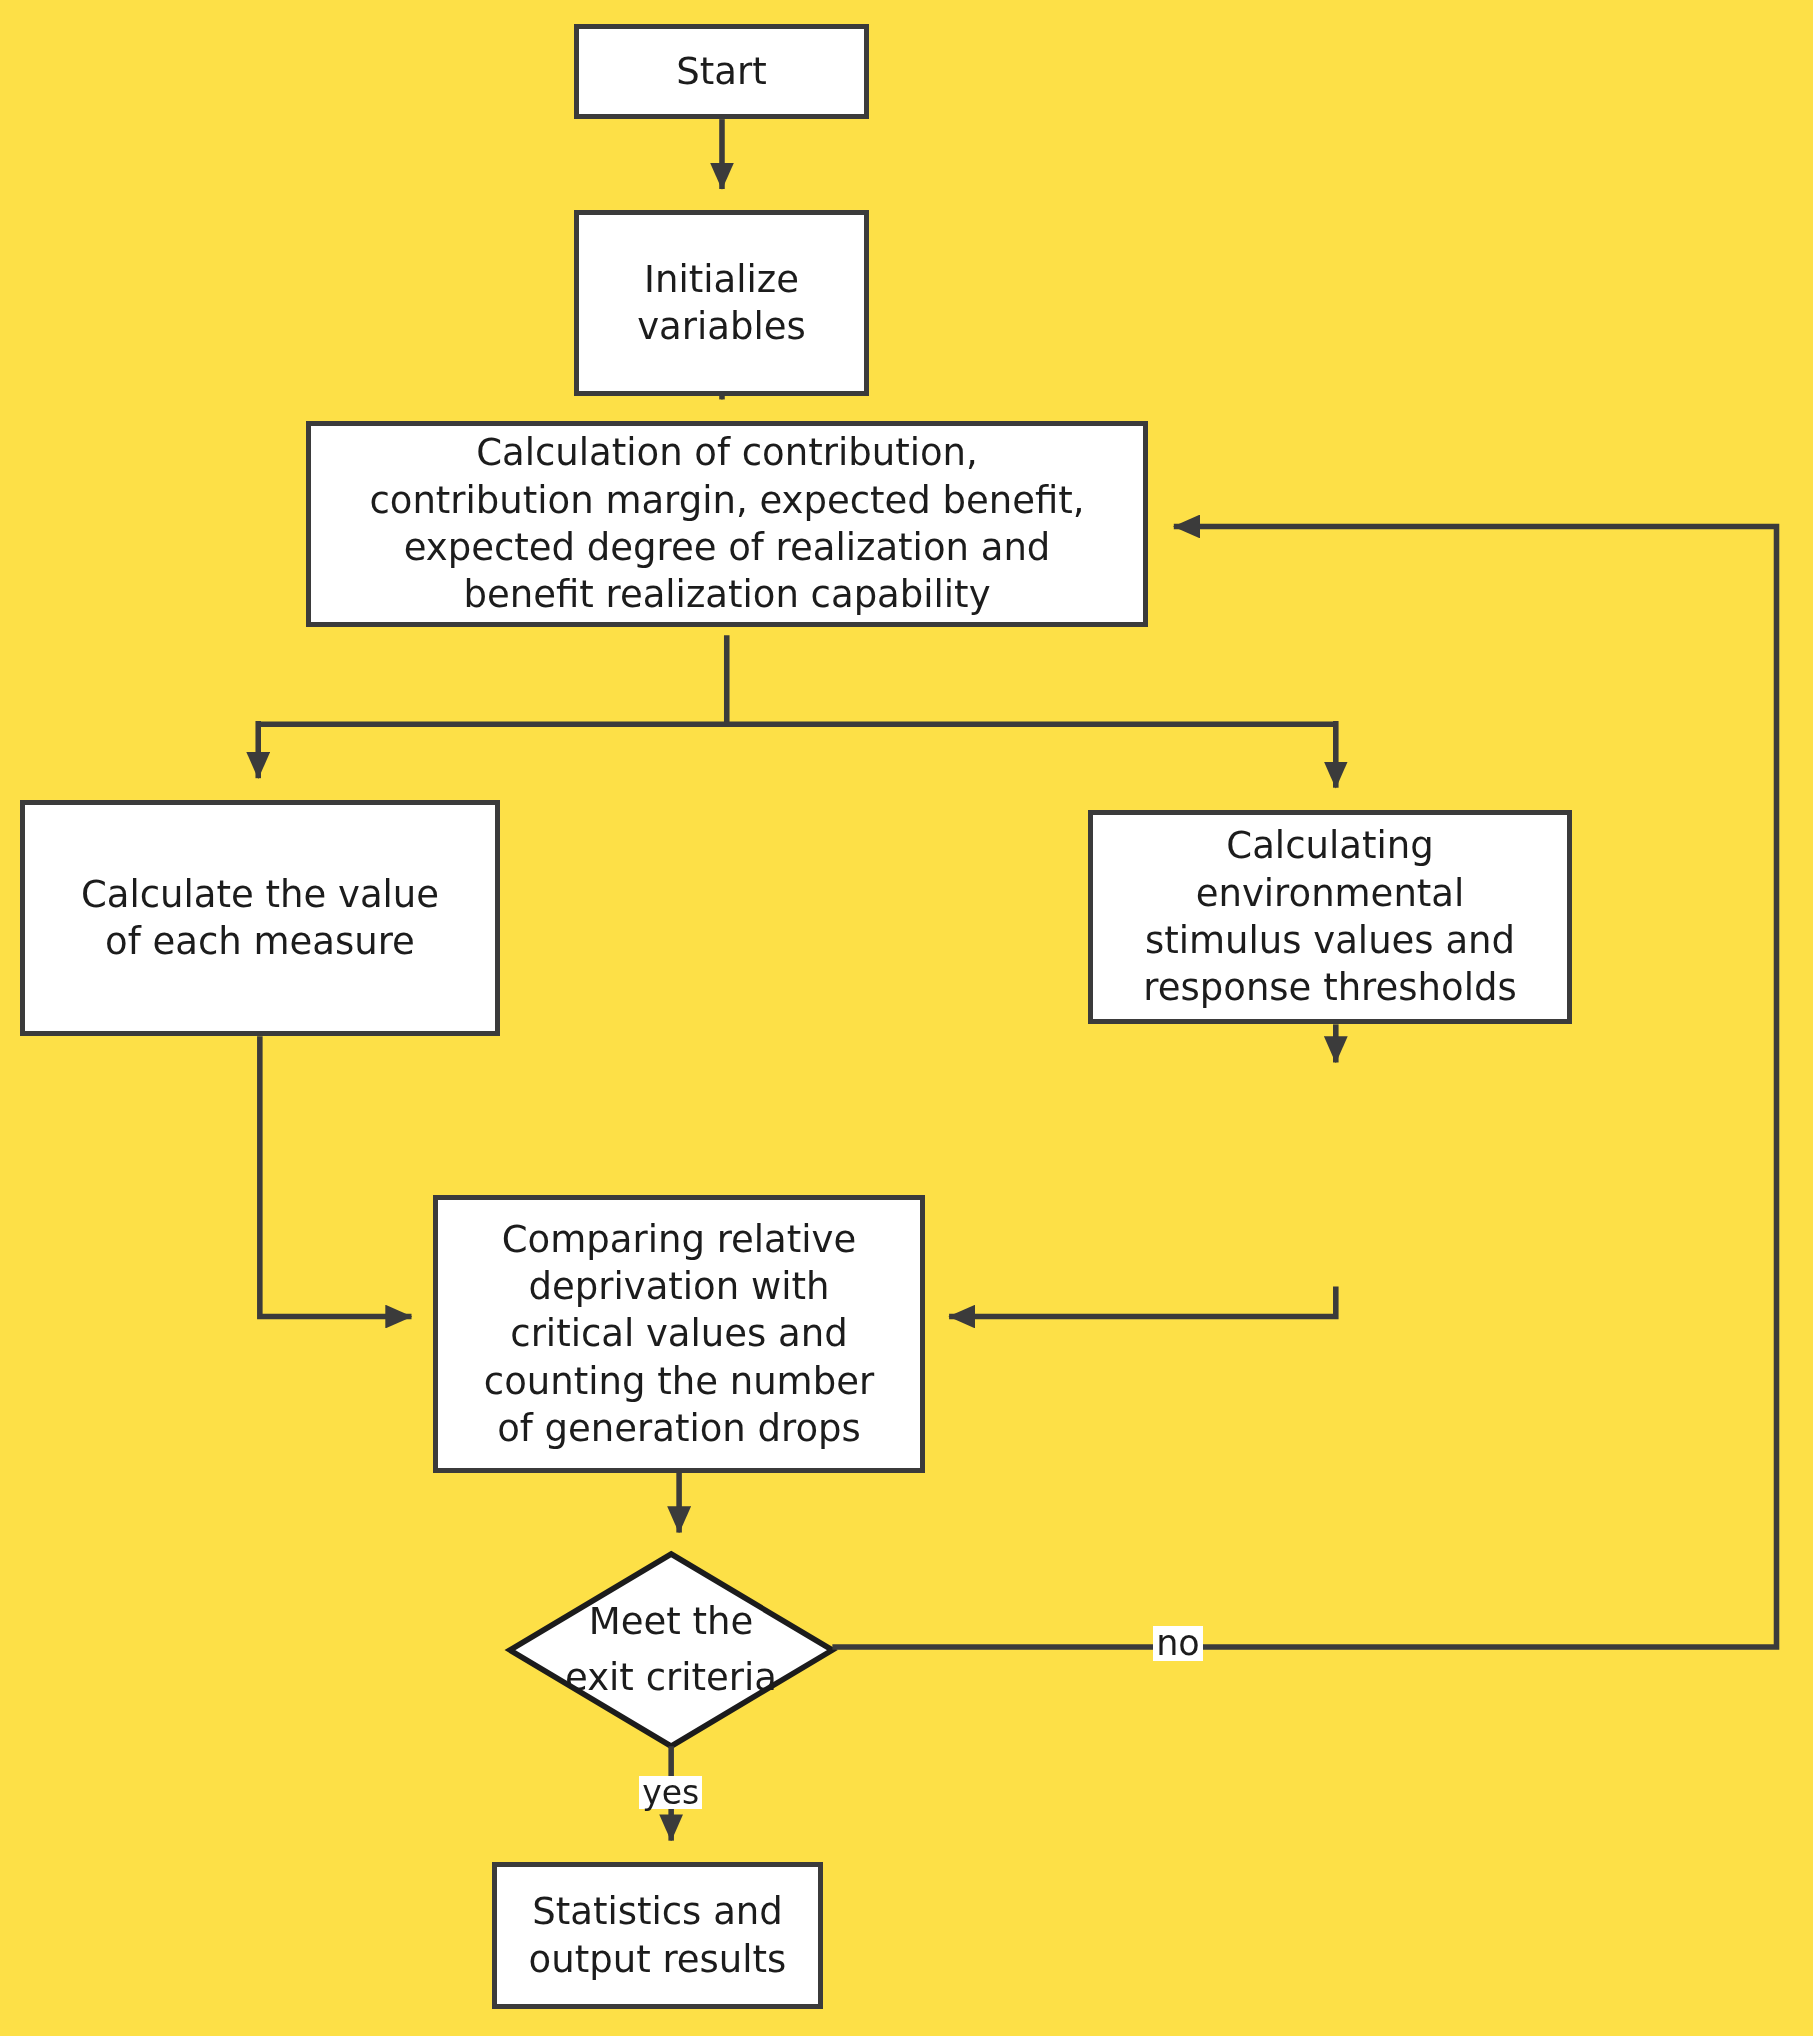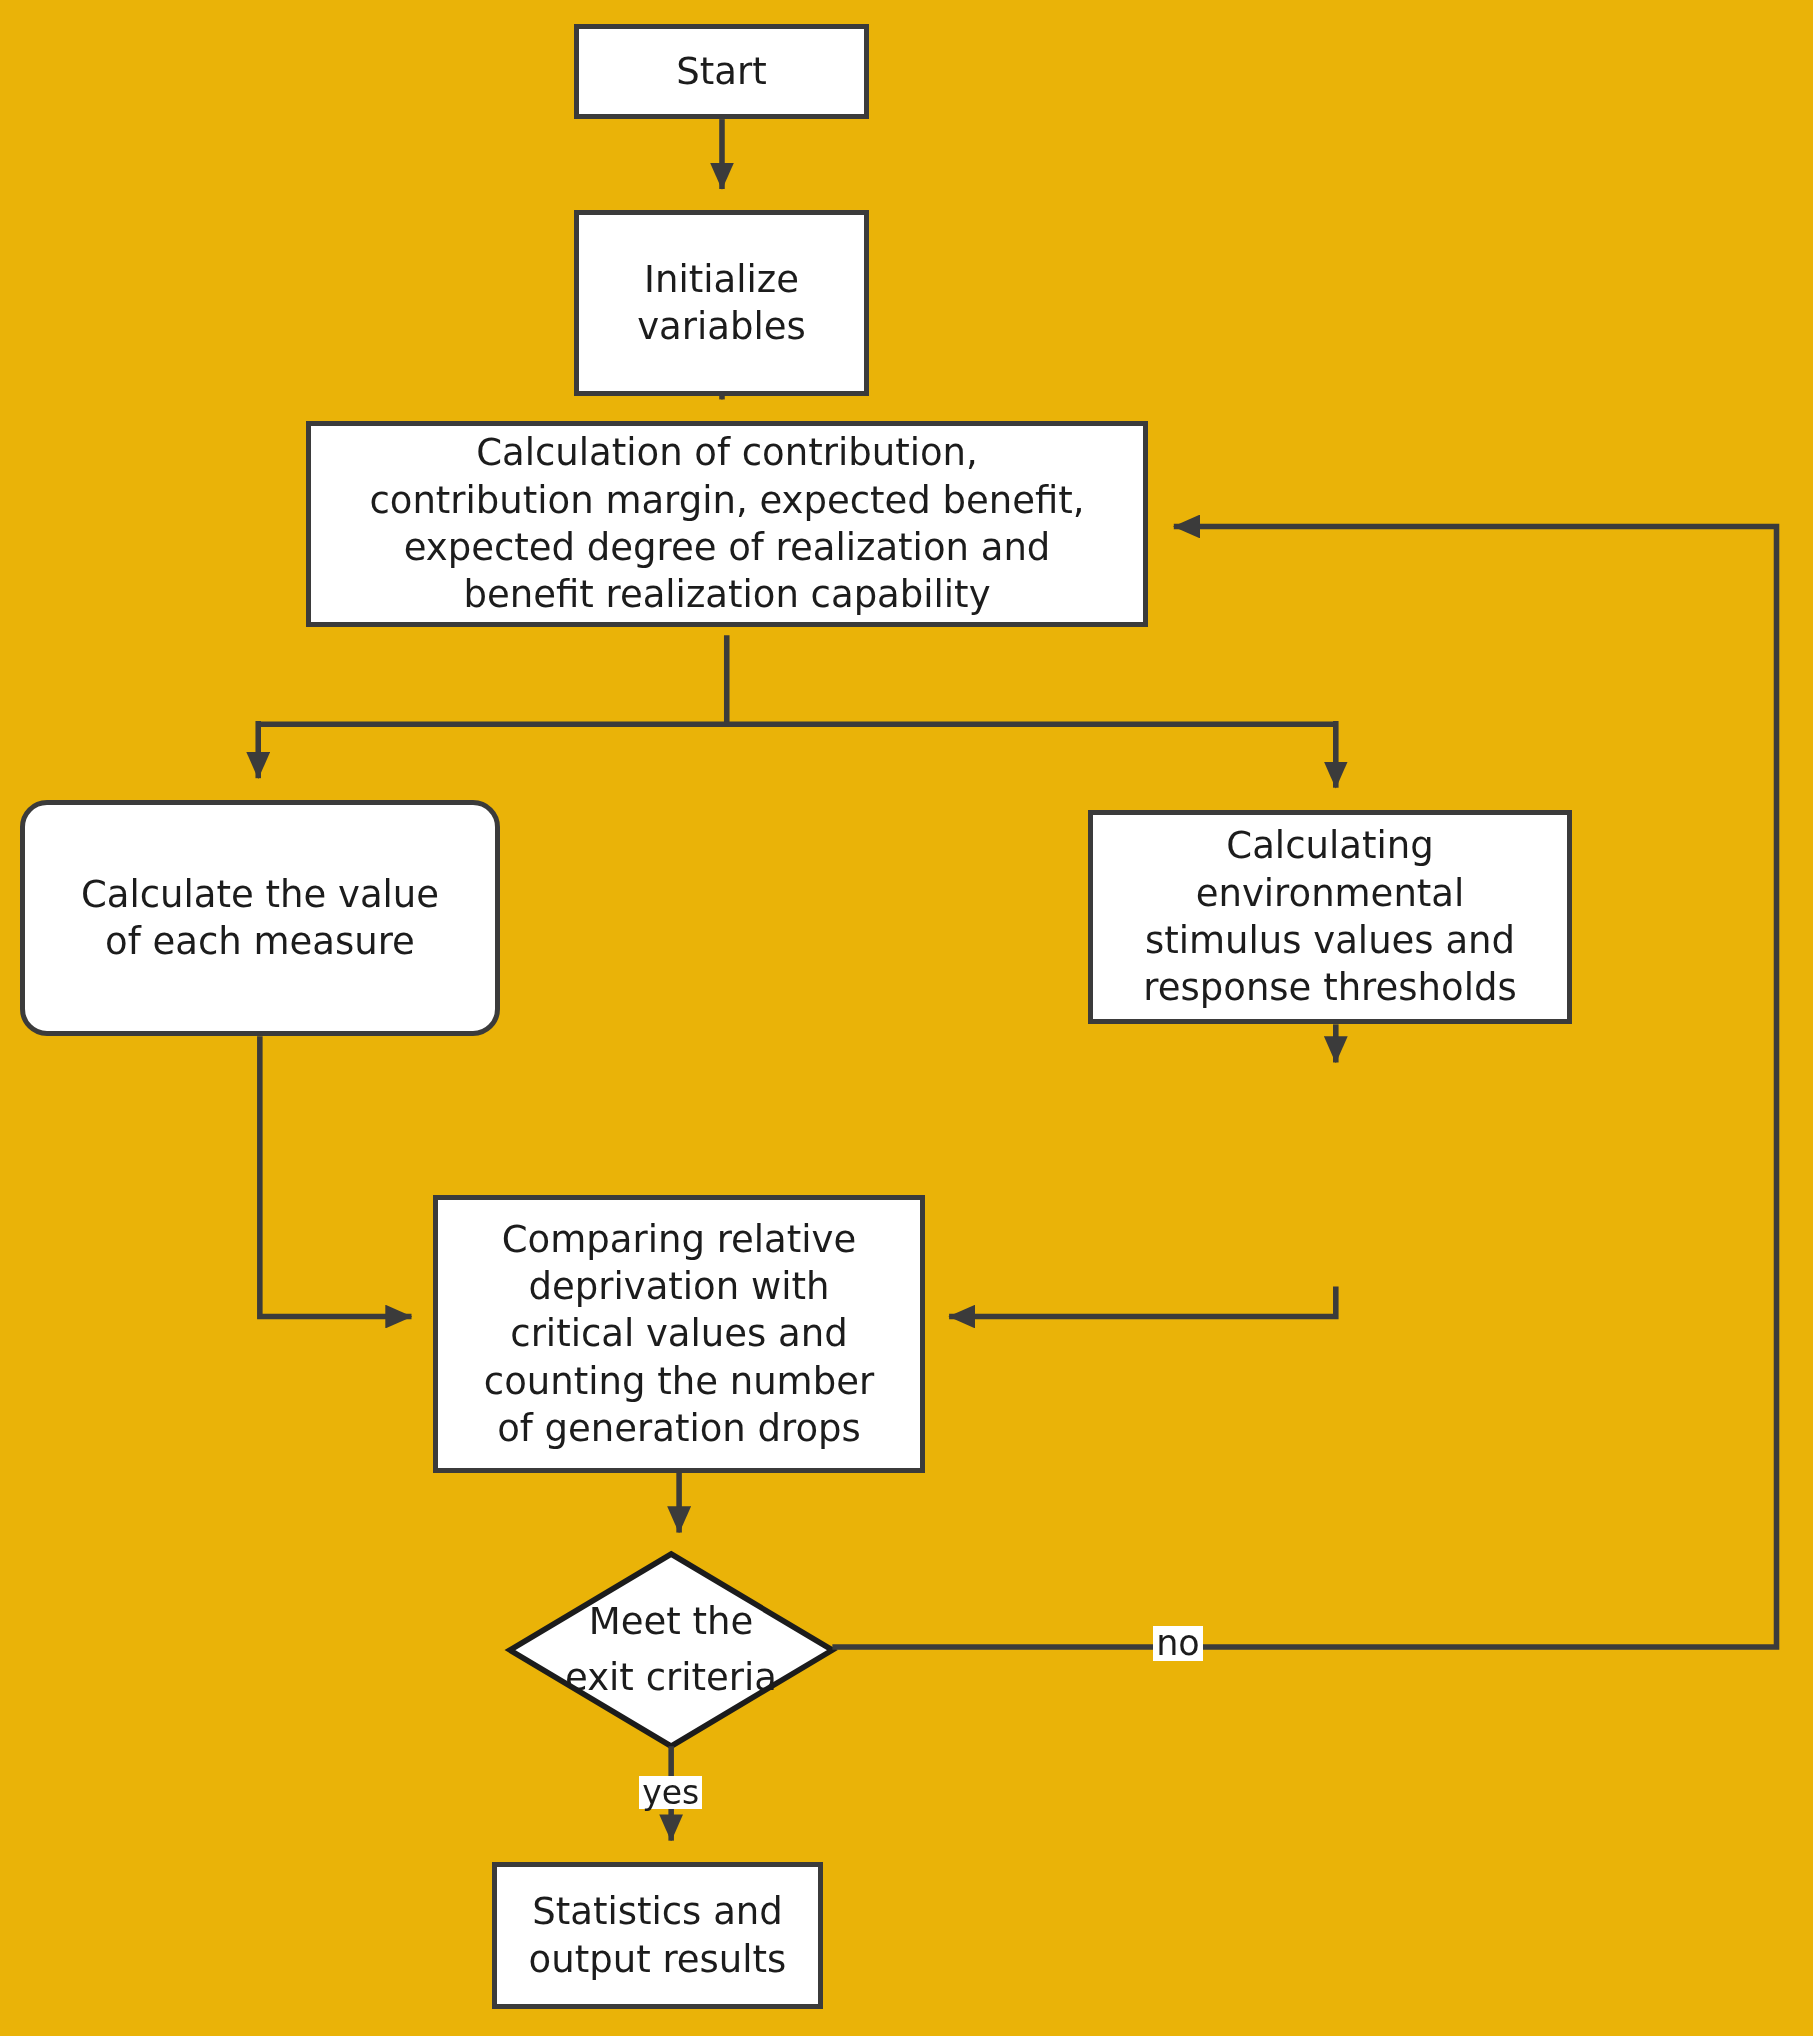--- a/index.html
+++ b/index.html
@@ -8,21 +8,21 @@
     padding: 0;
     background: #ffffff;
   }
   body {
     font-family: "DejaVu Sans", "Liberation Sans", sans-serif;
   }
   #canvas {
     position: relative;
     width: 1814px;
     height: 2036px;
-    background: #eab308;
+    background: #fde047;
     overflow: hidden;
   }
   #wires {
     position: absolute;
     left: 0;
     top: 0;
     width: 1814px;
     height: 2036px;
   }
   .node {
@@ -64,21 +64,21 @@
     color: #1c1c1c;
     z-index: 4;
     background: #ffffff;
     padding: 0 3.2px;
     line-height: 1;
   }
   
   #n-start        { left: 574px;  top: 24px;   width: 295px; height: 95px; font-size: 37px; }
   #n-init         { left: 574px;  top: 210px;  width: 295px; height: 186px; font-size: 37px; }
   #n-calc-main    { left: 306px;  top: 421px;  width: 842px;height: 206px; font-size: 37px; }
-  #n-measure      { left: 20px;   top: 800px; width: 480px; height: 236px; font-size: 37px; border-radius: 27px; }
+  #n-measure      { left: 20px;   top: 800px; width: 480px; height: 236px; font-size: 37px; }
   #n-env          { left: 1088px; top: 810px; width: 484px; height: 214px; font-size: 37px; }
   #n-prob         { left: 1002px; top: 1084px; width: 657px; height: 202px; font-size: 37px; }
   #n-compare      { left: 433px;  top: 1195px; width: 492px; height: 278px; font-size: 37px; }
   #n-stats        { left: 492px;  top: 1862px; width: 331px; height: 147px; font-size: 37px; }
   #d-exit         { left: 504px;  top: 1552px; width: 334px; height: 195px; }
   #d-exit .diamond-label { font-size: 37px; width: 334px; }
   #lbl-no         { left: 1153px; top: 1626px; font-size: 35px; }
   #lbl-yes        { left: 639px;  top: 1776px; font-size: 33px; }
 </style>
 </head>

